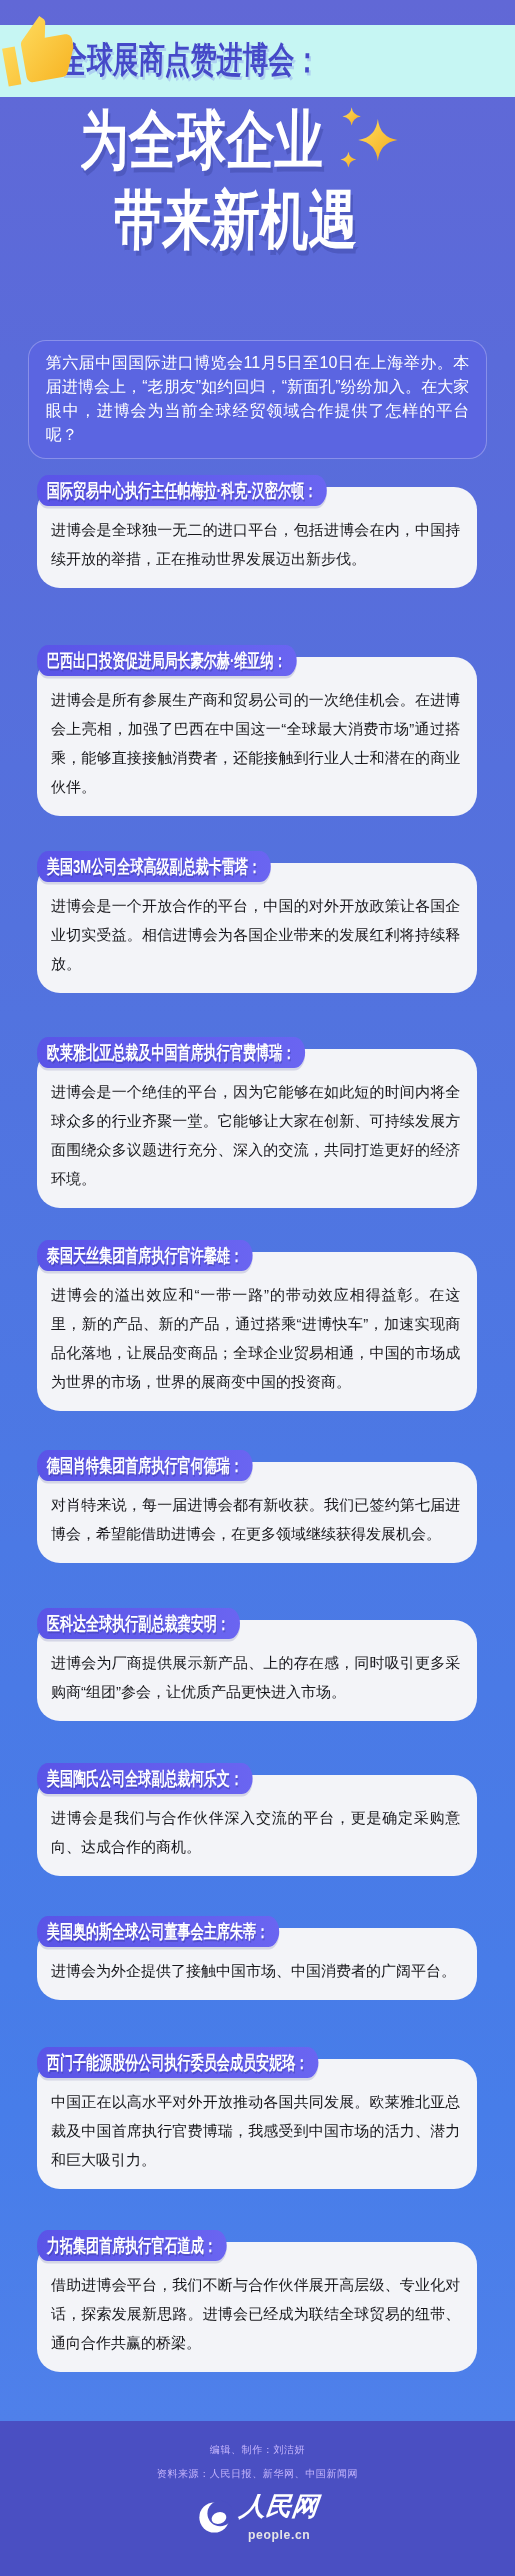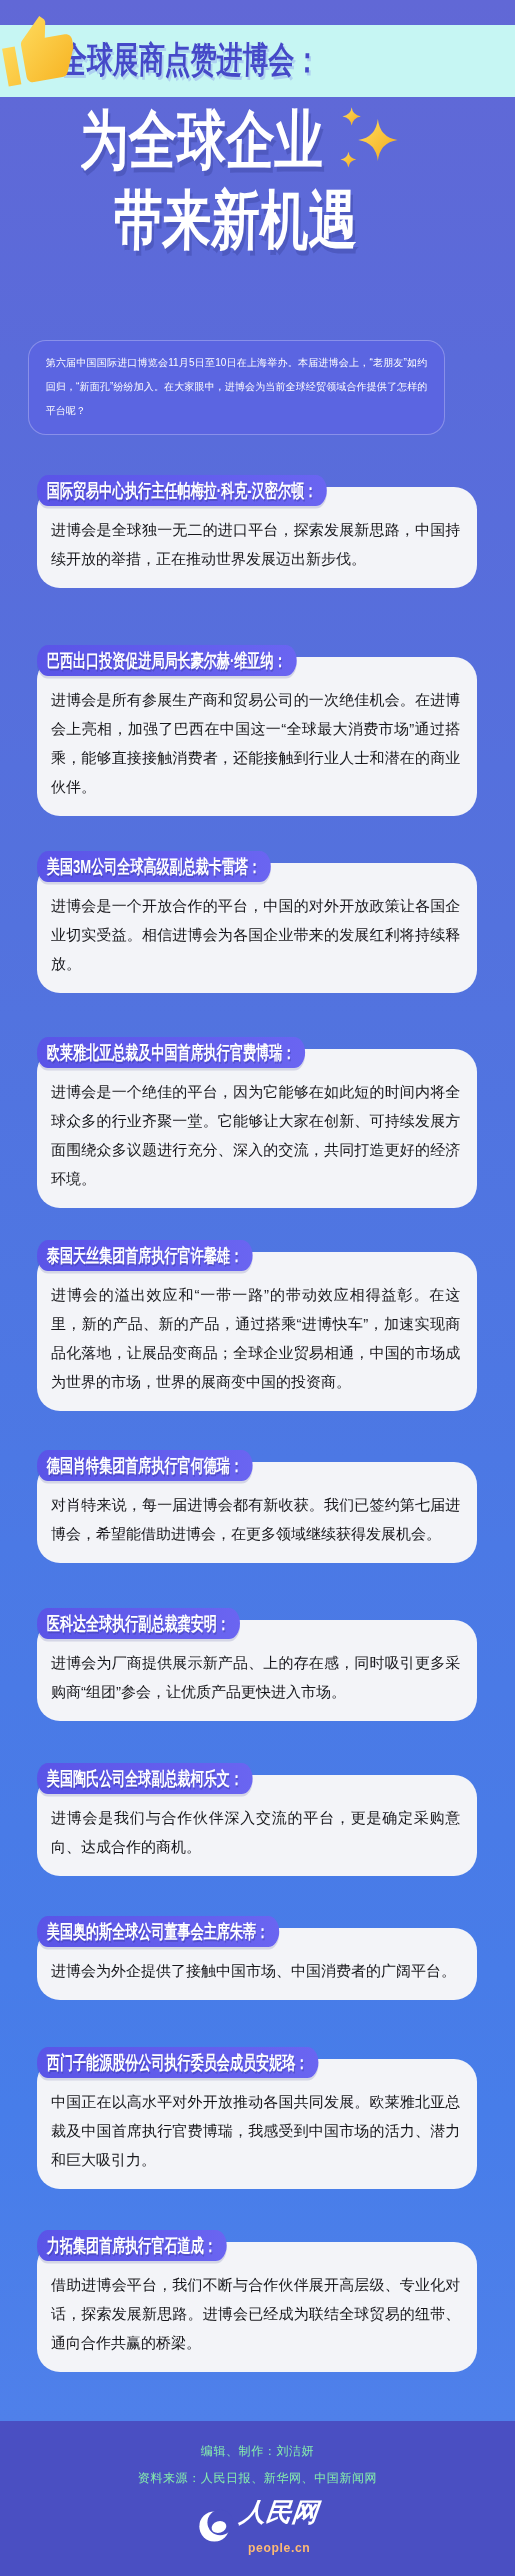--- a/index.html
+++ b/index.html
@@ -14,46 +14,46 @@
     text-shadow:2.6px 2.6px 0 rgba(130,140,235,0.35);}
   .thumbs{position:absolute;left:0px;top:7.7px;width:77px;height:88px;}
   
   .headline{position:absolute;color:#ffffff;font-weight:800;white-space:nowrap;
     font-size:64px;line-height:1.0;text-shadow:3.2px 4.5px 0 rgba(52,60,150,0.35);}
   .headline>span{display:inline-block;transform:scaleX(0.76) skewX(-1deg);transform-origin:left center;}
   #headline1{left:80px;top:108px;}
   #headline2{left:114px;top:189px;font-family:Liberation Serif, serif;}
   .sparkles{position:absolute;left:337px;top:102px;width:66px;height:72px;}
   
-  .intro-card{position:absolute;left:28px;top:340px;width:417px;box-sizing:border-box;
+  .intro-card{position:absolute;left:28px;top:340px;width:459px;box-sizing:border-box;
     background:rgba(92,100,226,0.85);border:1.3px solid rgba(255,255,255,0.28);border-radius:18px;
-    padding:10.3px 16.7px;color:#ffffff;font-size:10px;line-height:24px;text-align:justify;}
+    padding:10.3px 16.7px;color:#ffffff;font-size:16px;line-height:24px;text-align:justify;}
   
   .section{position:absolute;left:37px;width:440px;}
   .pill{position:absolute;left:0;top:0;z-index:2;height:31px;line-height:31px;border-radius:15.5px;
     background:linear-gradient(90deg,#5a54e7,#6a65f1);padding:0 14px;display:inline-block;
     white-space:nowrap;transform:scaleX(0.70);transform-origin:left center;
     box-shadow:0 2.6px 0 rgba(40,45,130,0.15);}
   .pill span{color:#ffffff;font-size:18.7px;font-weight:800;
     text-shadow:1.3px 1.9px 0 rgba(45,50,140,0.35);}
   .card{position:relative;z-index:1;margin-top:11.6px;background:#f3f4f8;border-radius:23px;
     box-sizing:border-box;padding:28px 16.7px 15.5px 14px;}
   .quote{margin:0;color:#17171b;font-size:15px;line-height:29px;text-align:justify;}
   
   .footer{position:absolute;left:0;top:2421px;width:515px;height:155px;background:#4a4fc2;
     display:flex;flex-direction:column;align-items:center;}
-  .credit{color:#86efac;font-size:12px;letter-spacing:0.6px;}
+  .credit{color:#c4b5fd;font-size:10px;letter-spacing:0.6px;}
   #credit1{margin-top:22px;}
   #credit2{margin-top:10.3px;}
   .logo-row{margin-top:11.6px;display:flex;align-items:center;}
   .logo-mark{width:37px;height:37px;margin-right:6.4px;}
   .logo-txt{display:flex;flex-direction:column;align-items:center;}
   .logo-cn{color:#fff;font-size:26px;font-weight:800;font-style:italic;line-height:26px;
     transform:skewX(-6deg);}
-  .logo-en{color:#fdba74;font-size:12.2px;font-weight:700;letter-spacing:0.6px;margin-top:16px;}
+  .logo-en{color:#e5e5e5;font-size:12.2px;font-weight:700;letter-spacing:0.6px;margin-top:9px;}
 </style>
 </head>
 <body>
 
 <div id="canvas">
 
   <div class="top-banner">
     <span class="banner-title">全球展商点赞进博会：</span>
   </div>
 
@@ -88,21 +88,21 @@
     <path fill="url(#gold2)" d="M17 76 Q18.5 86 29 88 Q18.5 90 17 100 Q15.5 90 5 88 Q15.5 86 17 76 Z"></path>
   </svg>
 
   <div class="intro-card">
     <span>第六届中国国际进口博览会11月5日至10日在上海举办。本届进博会上，“老朋友”如约回归，“新面孔”纷纷加入。在大家眼中，进博会为当前全球经贸领域合作提供了怎样的平台呢？</span>
   </div>
 
   <div id="sections">
       <div class="section" style="top: 475px;">
         <div class="card">
-          <p class="quote">进博会是全球独一无二的进口平台，探索发展新思路，中国持续开放的举措，正在推动世界发展迈出新步伐。</p>
+          <p class="quote">进博会是全球独一无二的进口平台，包括进博会在内，中国持续开放的举措，正在推动世界发展迈出新步伐。</p>
         </div>
         <div class="pill"><span>国际贸易中心执行主任帕梅拉·科克-汉密尔顿：</span></div>
       </div>
       <div class="section" style="top: 645px;">
         <div class="card">
           <p class="quote">进博会是所有参展生产商和贸易公司的一次绝佳机会。在进博会上亮相，加强了巴西在中国这一“全球最大消费市场”通过搭乘，能够直接接触消费者，还能接触到行业人士和潜在的商业伙伴。</p>
         </div>
         <div class="pill"><span>巴西出口投资促进局局长豪尔赫·维亚纳：</span></div>
       </div>
       <div class="section" style="top: 851px;">

